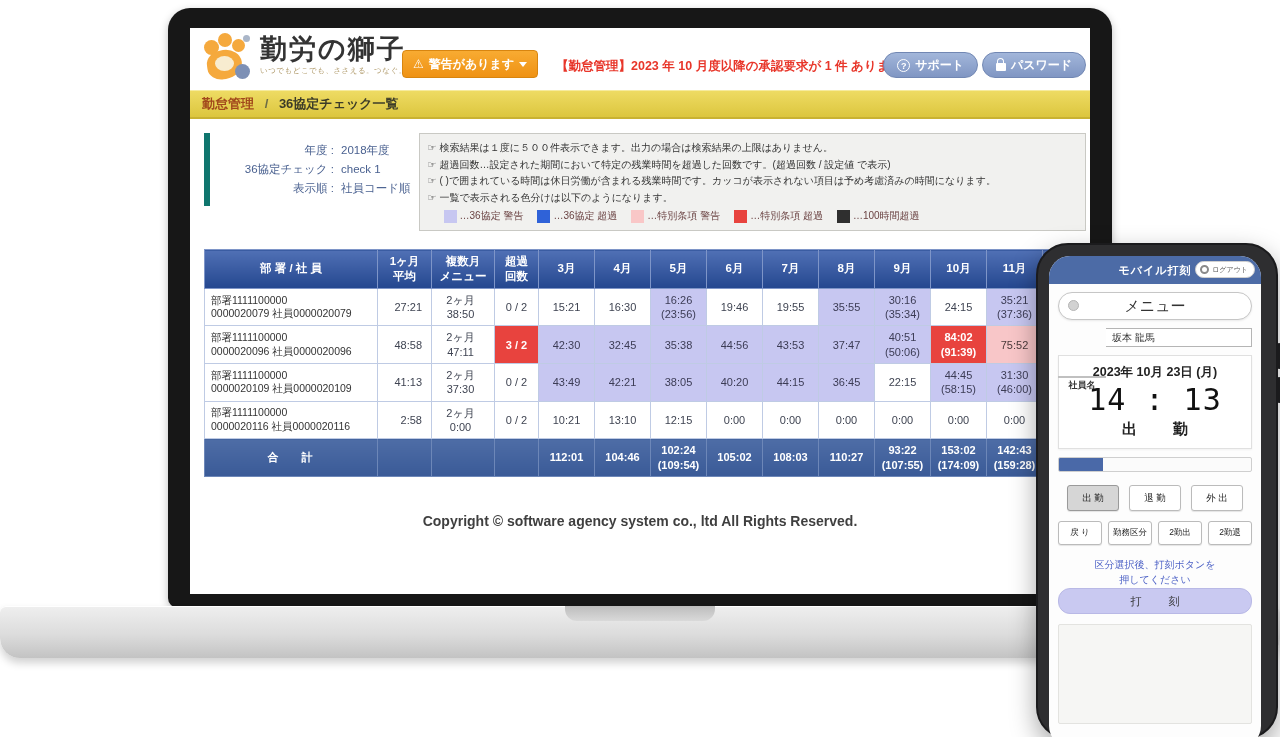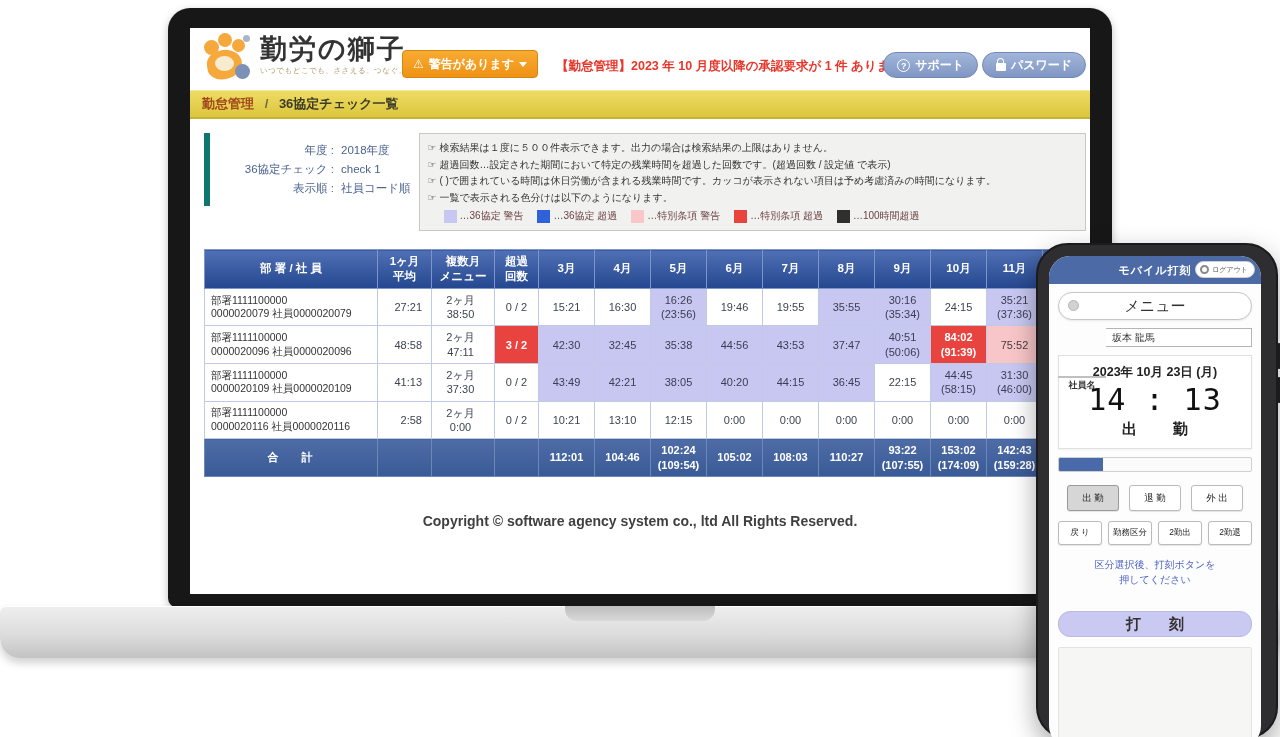--- a/index.html
+++ b/index.html
@@ -119,22 +119,22 @@
   .p-progress{margin-top:8px;height:13px;border:1px solid #cfcfcf;background:#fbfbfb;border-radius:2px;overflow:hidden;}
   .p-progress-fill{height:100%;background:#4a69a8;}
   .p-btns1{display:flex;justify-content:center;gap:10px;margin-top:13px;}
   .p-btns2{display:flex;justify-content:flex-start;gap:6px;margin-top:10px;}
   .p-btn{height:26px;background:#fff;border:1px solid #bbb;border-radius:3px;cursor:pointer;
     box-shadow:0 1px 1px rgba(0,0,0,.1);font-size:9.5px;color:#222;display:flex;align-items:center;
     justify-content:center;padding:0 8px;min-width:52px;box-sizing:border-box;white-space:nowrap;}
   .p-btn.active{background:#d6d6d6;border-color:#9a9a9a;}
   .p-btns2 .p-btn{min-width:0;flex:1;height:24px;font-size:8.5px;padding:0 2px;}
   .p-instr{margin-top:12px;text-align:center;font-size:10px;color:#4a5fc5;line-height:1.5;white-space:pre-line;}
-  .p-punch{margin-top:24px;height:24px;border-radius:12px;background:#c9c9f1;border:1px solid #b9b9e6;cursor:pointer;
-    text-align:center;line-height:24px;font-weight:bold;font-size:15px;color:#333;letter-spacing:12px;padding-left:12px;}
+  .p-punch{margin-top:1px;height:24px;border-radius:12px;background:#c9c9f1;border:1px solid #b9b9e6;cursor:pointer;
+    text-align:center;line-height:24px;font-weight:normal;font-size:11px;color:#333;letter-spacing:12px;padding-left:12px;}
   .p-map{margin-top:10px;height:98px;background:#f6f6f4;border:1px solid #e3e3e0;border-radius:2px;}
 </style>
 </head>
 <body>
 
 <div class="stage">
 
   <div class="laptop">
     <div class="screen">
 

